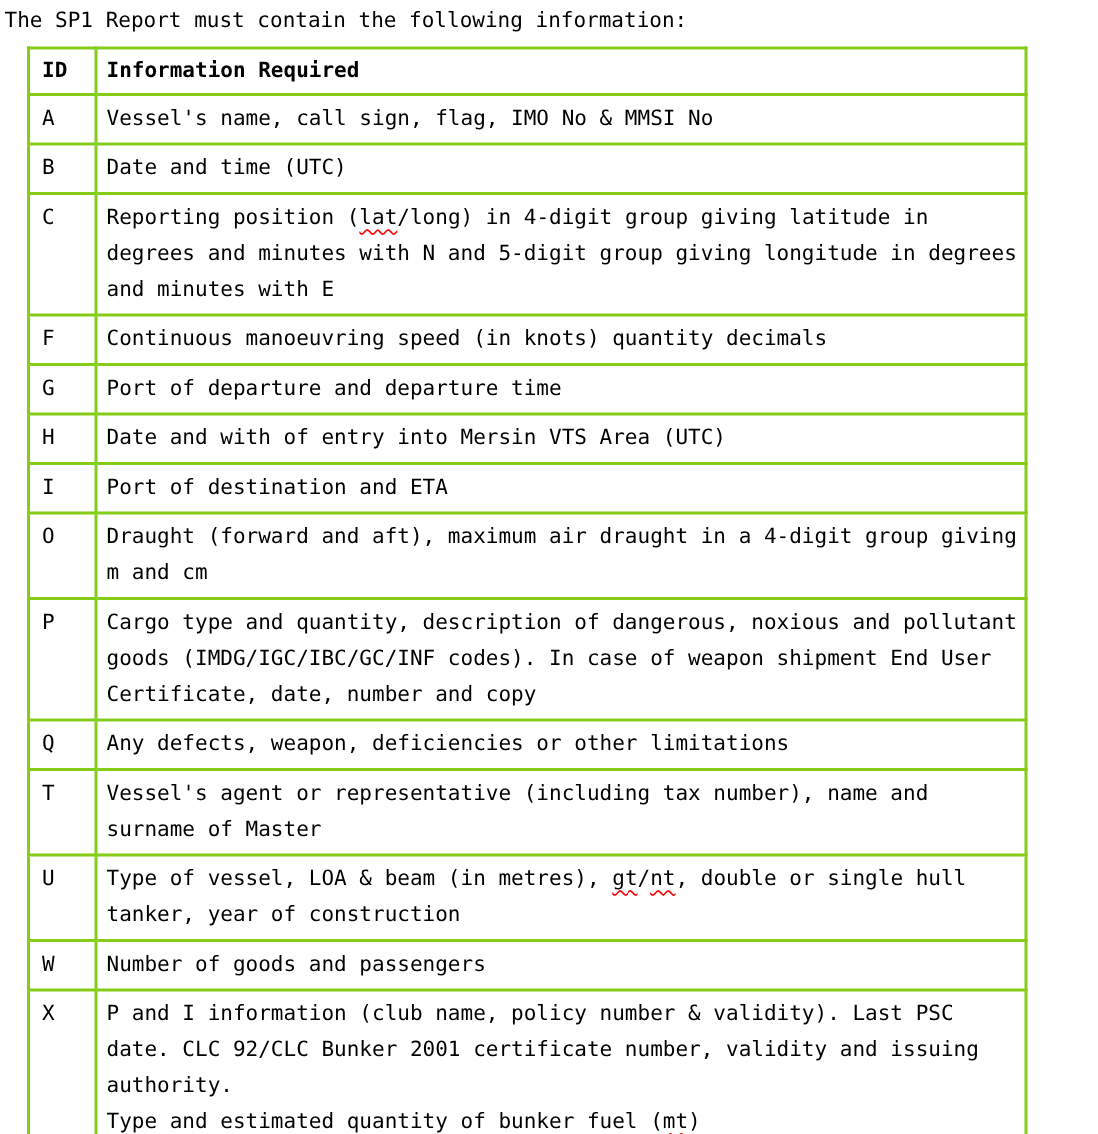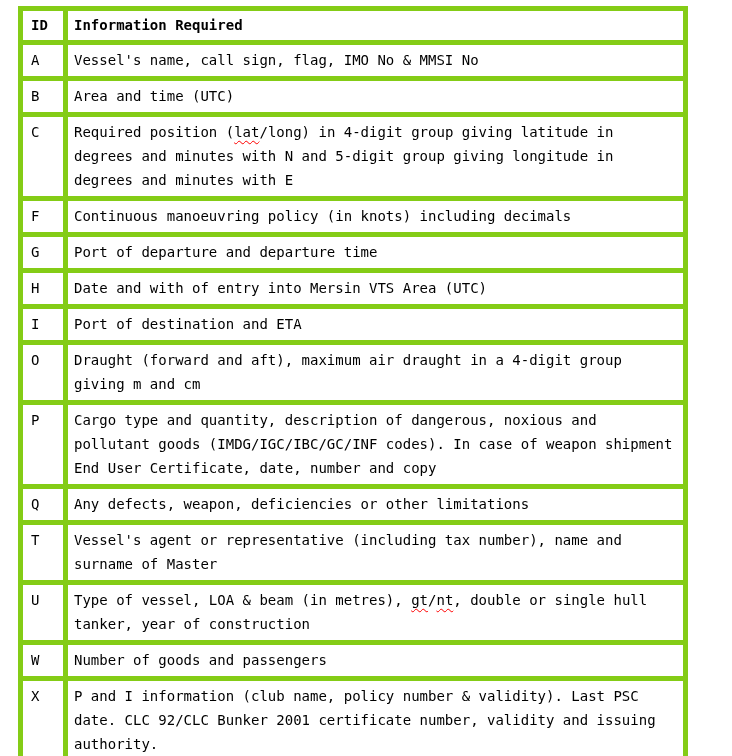--- a/index.html
+++ b/index.html
@@ -22,21 +22,21 @@
     white-space: pre;
   }
   table.sp1 {
     border-collapse: collapse;
     table-layout: fixed;
     width: 665px;
     margin: 6px 0 0 18px;
     border: 2px solid #000000;
   }
   table.sp1 th, table.sp1 td {
-    border: 5px solid #84cc16;
+    border: 2px solid #84cc16;
     vertical-align: top;
     line-height: 24px;
     text-align: left;
   }
   th.id-col, td.id-cell {
     padding: 2px 2px 3px 8px;
   }
   th.info-col, td.info-cell {
     padding: 2px 3px 3px 6px;
   }
@@ -56,48 +56,49 @@
     text-decoration-thickness: 1px;
     text-underline-offset: 3px;
     text-decoration-skip-ink: none;
   }
 </style>
 </head>
 <body>
 
 <div class="page">
 
+  <div class="doc-title">The SP1 Report must contain the following information:</div>
 
   <table class="sp1">
     <colgroup>
       <col style="width:45px">
       <col style="width:620px">
     </colgroup>
     <thead>
       <tr>
         <th class="id-col">ID</th>
         <th class="info-col">Information Required</th>
       </tr>
     </thead>
     <tbody id="table-body">
         <tr>
           <td class="id-cell">A</td>
           <td class="info-cell"><span>Vessel's name, call sign, flag, IMO No &amp; MMSI No</span></td>
         </tr>
         <tr>
           <td class="id-cell">B</td>
-          <td class="info-cell"><span>Area and time (UTC)</span></td>
+          <td class="info-cell"><span>Date and time (UTC)</span></td>
         </tr>
         <tr>
           <td class="id-cell">C</td>
-          <td class="info-cell"><span>Required position (</span><span class="squiggle">lat</span><span>/long) in 4-digit group giving latitude in degrees and minutes with N and 5-digit group giving longitude in degrees and minutes with E</span></td>
+          <td class="info-cell"><span>Reporting position (</span><span class="squiggle">lat</span><span>/long) in 4-digit group giving latitude in degrees and minutes with N and 5-digit group giving longitude in degrees and minutes with E</span></td>
         </tr>
         <tr>
           <td class="id-cell">F</td>
-          <td class="info-cell"><span>Continuous manoeuvring policy (in knots) including decimals</span></td>
+          <td class="info-cell"><span>Continuous manoeuvring speed (in knots) quantity decimals</span></td>
         </tr>
         <tr>
           <td class="id-cell">G</td>
           <td class="info-cell"><span>Port of departure and departure time</span></td>
         </tr>
         <tr>
           <td class="id-cell">H</td>
           <td class="info-cell"><span>Date and with of entry into Mersin VTS Area (UTC)</span></td>
         </tr>
         <tr>

